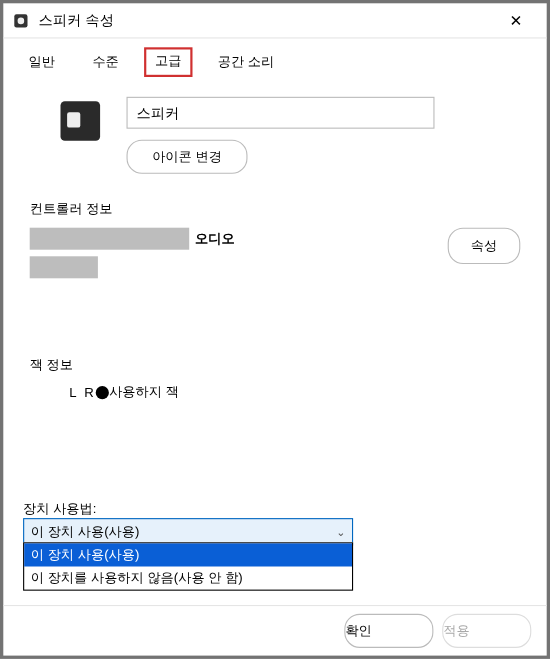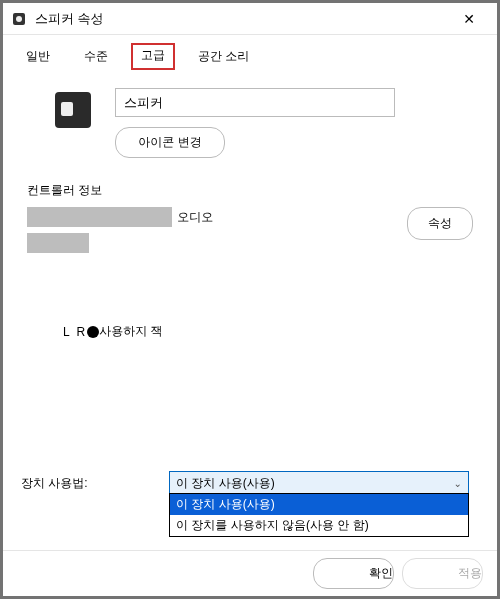--- a/index.html
+++ b/index.html
@@ -123,20 +123,21 @@
   font-size: 12px;
   margin-bottom: 8px;
 }
 .controller-row {
   display: flex;
   align-items: flex-start;
   gap: 8px;
 }
 .controller-left {
   flex: 1;
+  font-weight: bold;
 }
 .gray-block1 {
   width: 145px;
   height: 20px;
   background: #bdbdbd;
   display: inline-block;
   vertical-align: middle;
 }
 .audio-text {
   vertical-align: middle;
@@ -163,21 +164,22 @@
   background: #000;
   border-radius: 50%;
 }
 
 .usage-row {
   position: absolute;
   left: 18px;
   bottom: 54px;
   display: flex;
   align-items: flex-start;
-  gap: 18px;
+  gap: 0;
+  flex-direction: column;
 }
 .usage-label {
   width: 130px;
   font-size: 12px;
   padding-top: 4px;
 }
 .dropdown-wrap {
   position: relative;
 }
 .dropdown-select {
@@ -216,21 +218,21 @@
 
 .footer {
   height: 46px;
   display: flex;
   align-items: center;
   justify-content: flex-end;
   gap: 8px;
   padding: 0 14px;
   border-top: 1px solid #e5e5e5;
 }
-.footer .btn { width: 81px; text-align: right; padding: 6px 0; }
+.footer .btn { width: 81px; text-align: left; padding: 6px 0; }
 .footer .btn.disabled { color: #aaa; border-color: #ddd; cursor: default; }
 </style>
 </head>
 <body>
 
 <div class="window">
 
   <div class="titlebar">
     <span class="icon-wrap">
       <svg width="14" height="14" viewBox="0 0 14 14">
@@ -269,20 +271,21 @@
             <span class="gray-block1"></span>
             <span class="audio-text">오디오</span>
           </div>
           <div class="gray-block2"></div>
         </div>
         <button class="btn prop-btn">속성</button>
       </div>
     </div>
 
     <div class="section" style="margin-top:70px">
+      <div class="section-label">잭 정보</div>
       <div class="jack-row">
         <span class="jack-lr">L R</span>
         <span class="jack-dot"></span>
         <span>사용하지 잭</span>
       </div>
     </div>
 
     <div class="usage-row">
       <div class="usage-label">장치 사용법:</div>
       <div class="dropdown-wrap">

